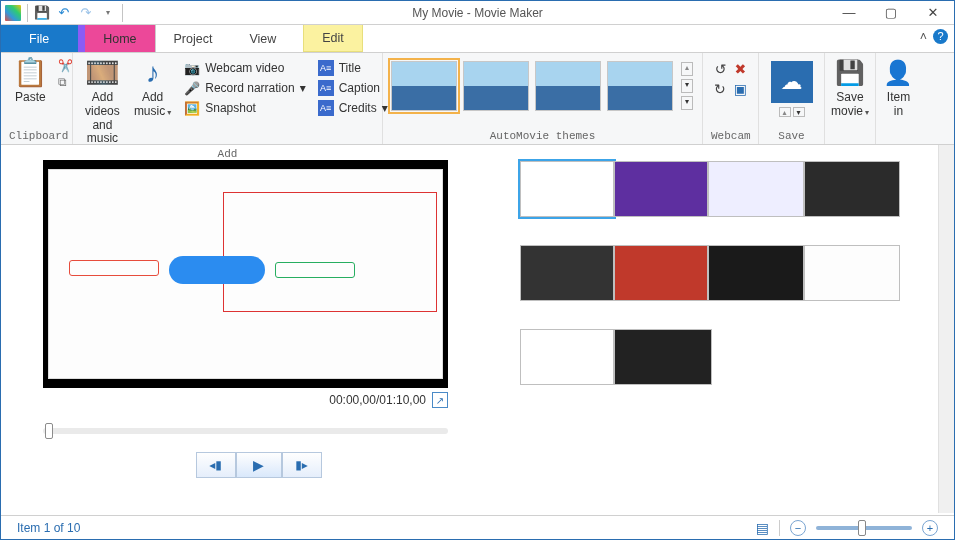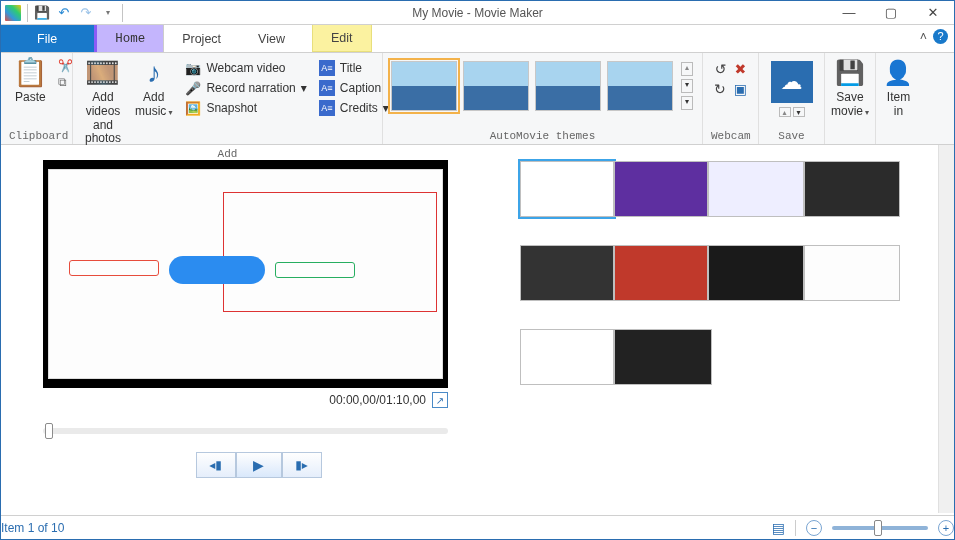--- a/index.html
+++ b/index.html
@@ -10,22 +10,22 @@
 .qa-icon { width: 16px; height: 16px; display: flex; align-items: center; justify-content: center; font-size: 13px; }
 .qat-sep { width: 1px; height: 18px; background: #c4c4c4; }
 .app-logo { width: 16px; height: 16px; background: linear-gradient(45deg,#e74c3c,#3498db,#2ecc71,#f1c40f); border-radius: 1px; }
 .ctx-tab { position: absolute; left: 420px; top: 0; height: 24px; line-height: 24px; padding: 0 12px; background: #fbf2a0; color: #7a6a0a; font-size: 12px; border: 1px solid #e8df7c; border-bottom: none; }
 .title-center { position: absolute; left: 50%; transform: translateX(-50%); font-size: 12px; color: #555; }
 .winctrl { margin-left: auto; display: flex; }
 .winbtn { width: 42px; height: 24px; display: flex; align-items: center; justify-content: center; font-size: 13px; color: #444; }
 
 .tabstrip { height: 28px; display: flex; align-items: stretch; border-bottom: 1px solid #d0d0d0; font-size: 12.5px; position: relative; }
 .tab { padding: 0 18px; display: flex; align-items: center; color: #444; border-right: 1px solid transparent; }
-.tab.file { background: #1979ca; color: #fff; padding: 0 36px; }
-.tab.active { background: #c4b5fd; border-left: 3px solid #8b5cf6; border-right: 1px solid #ccc; color: #333; font-family: Liberation Mono, monospace; }
+.tab.file { background: #1979ca; color: #fff; padding: 0 28px; }
+.tab.active { background: #ec4899; border-left: 7px solid #8b5cf6; border-right: 1px solid #ccc; color: #333; }
 .tab.edit { background: #fbf2a0; border: 1px solid #e8df7c; border-top: none; }
 .tabstrip .help { position: absolute; right: 6px; top: 4px; display: flex; align-items: center; gap: 6px; }
 .help .caret { color: #555; }
 .help .circle { width: 15px; height: 15px; border-radius: 50%; background: #1979ca; color: #fff; text-align: center; line-height: 15px; font-size: 11px; }
 
 .ribbon { height: 92px; background: #f6f7f8; border-bottom: 1px solid #d0d0d0; display: flex; }
 .group { border-right: 1px solid #e0e0e0; display: flex; flex-direction: column; padding: 2px 8px 0; position: relative; }
 .group .label { text-align: center; font-size: 11px; color: #666; margin-top: auto; padding-bottom: 2px; font-family: Liberation Mono, monospace; }
 .grp-row { display: flex; align-items: flex-start; gap: 6px; }
 .bigbtn { display: flex; flex-direction: column; align-items: center; gap: 2px; padding: 2px 4px; text-align: center; line-height: 1.15; }
@@ -65,21 +65,21 @@
 .c2{width:94px;background:#5e2fa0;}
 .c3{width:96px;background:#eef;}
 .c4{width:96px;background:#2b2b2b;}
 .c5{width:94px;background:#333;}
 .c6{width:94px;background:#c0392b;}
 .c7{width:96px;background:#1a1a1a;}
 .c8{width:96px;background:#fdfdfd;}
 .c9{width:94px;background:#fff;}
 .c10{width:98px;background:#222;}
 
-.statusbar { height: 24px; border-top:1px solid #d0d0d0; display:flex; align-items:center; padding: 0 0; font-size:12px; color:#2a6db0; }
+.statusbar { height: 24px; border-top:1px solid #d0d0d0; display:flex; align-items:center; padding: 0 16px; font-size:12px; color:#2a6db0; }
 .status-right { margin-left:auto; display:flex; align-items:center; gap: 10px; }
 .zoom-out,.zoom-in{ width:16px;height:16px;border:1px solid #7aa5d2;border-radius:50%;color:#2a6db0;display:flex;align-items:center;justify-content:center;font-size:11px;}
 .zoom-slider{ width:96px; height:4px; background:#8fb3d8; position:relative; border-radius:2px;}
 .zoom-slider .zt{position:absolute;left:42px;top:-6px;width:8px;height:16px;background:#fff;border:1px solid #888;border-radius:2px;}
 .view-toggle{font-size:14px;color:#2a6db0;}
 
 .scroll-gutter { position:absolute; right:1px; top:145px; width:16px; height:368px; background:#f0f0f0; border-left:1px solid #e0e0e0;}
 </style>
 </head>
 <body>
@@ -126,21 +126,21 @@
         <div class="si" style="opacity:.7">⧉</div>
       </div>
     </div>
     <div class="label">Clipboard</div>
   </div>
 
   <div class="group" style="width:310px">
     <div class="grp-row">
       <div class="bigbtn">
         <div class="ico">🎞️</div>
-        <div><span>Add videos</span><br><span>and photos</span></div>
+        <div><span>Add videos</span><br><span>and music</span></div>
       </div>
       <div class="bigbtn">
         <div class="ico" style="color:#2a6db0">♪</div>
         <div><span>Add</span><br><span>music</span><span class="small-ar">▾</span></div>
       </div>
       <div class="stack">
         <div class="smbtn">
             <span class="si">📷</span>
             <span>Webcam video</span>
           </div>

